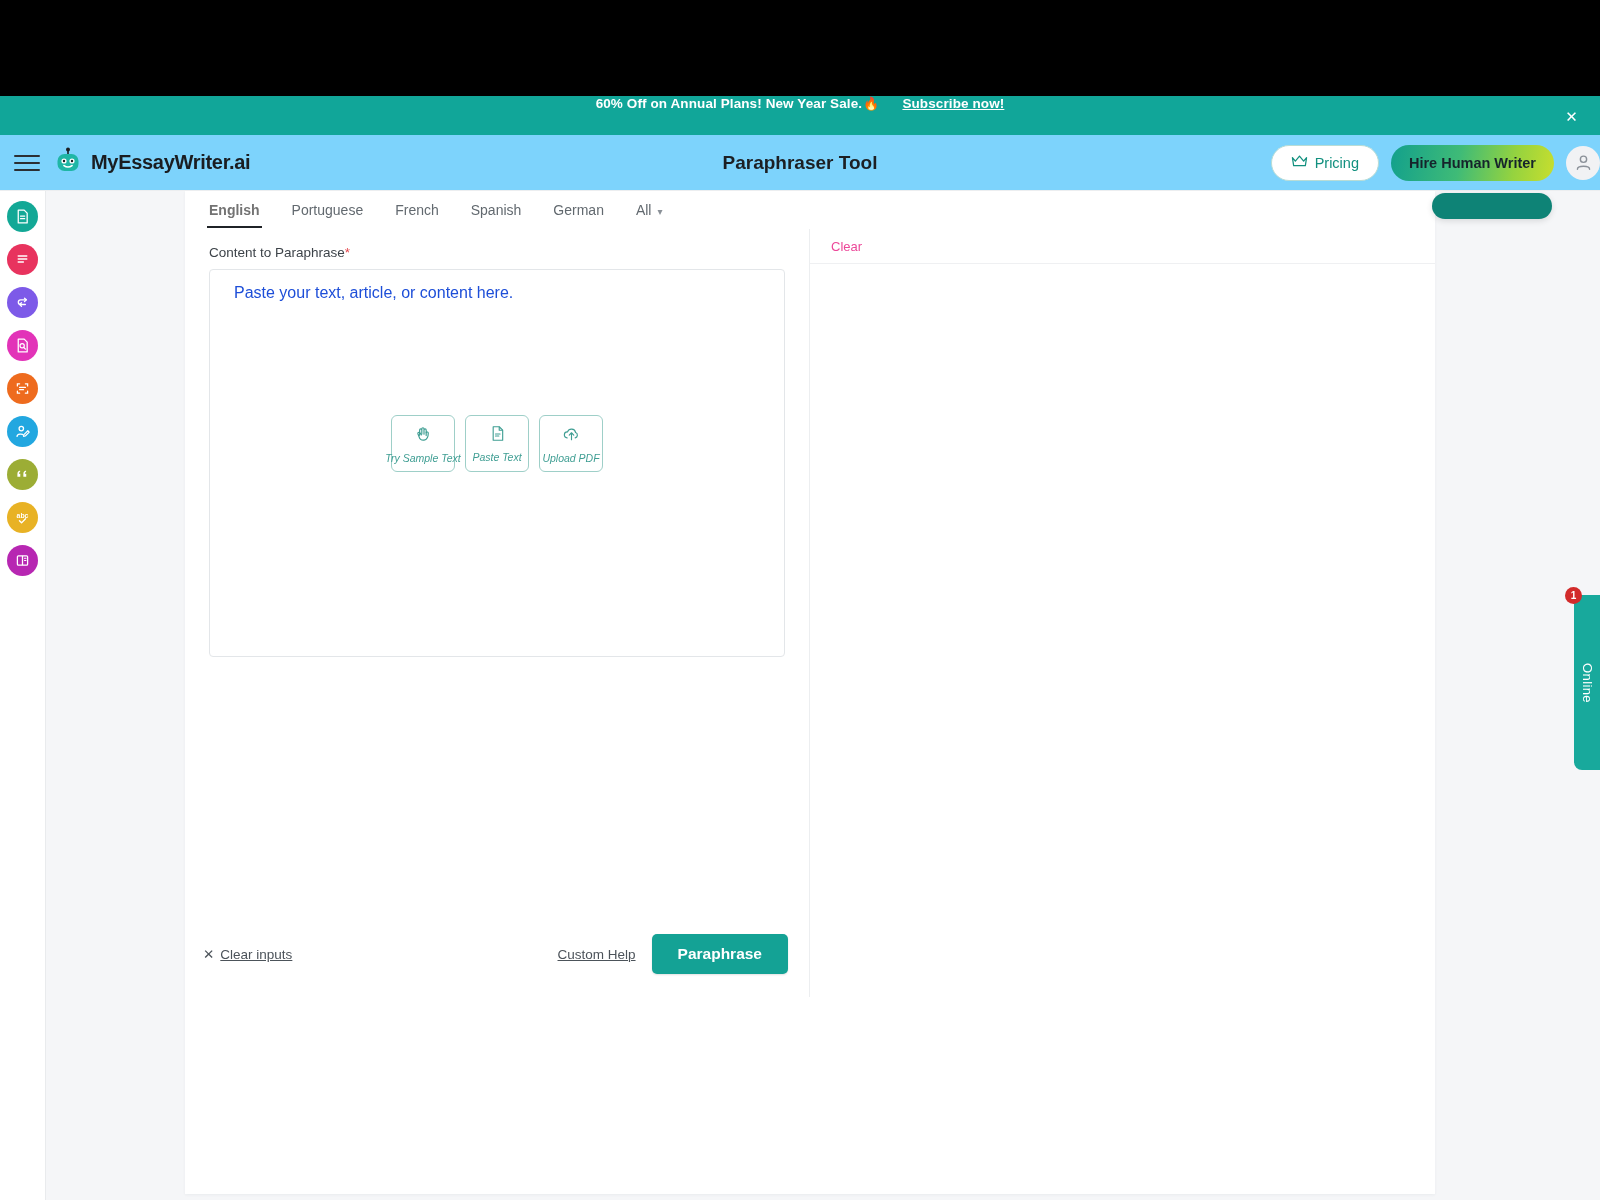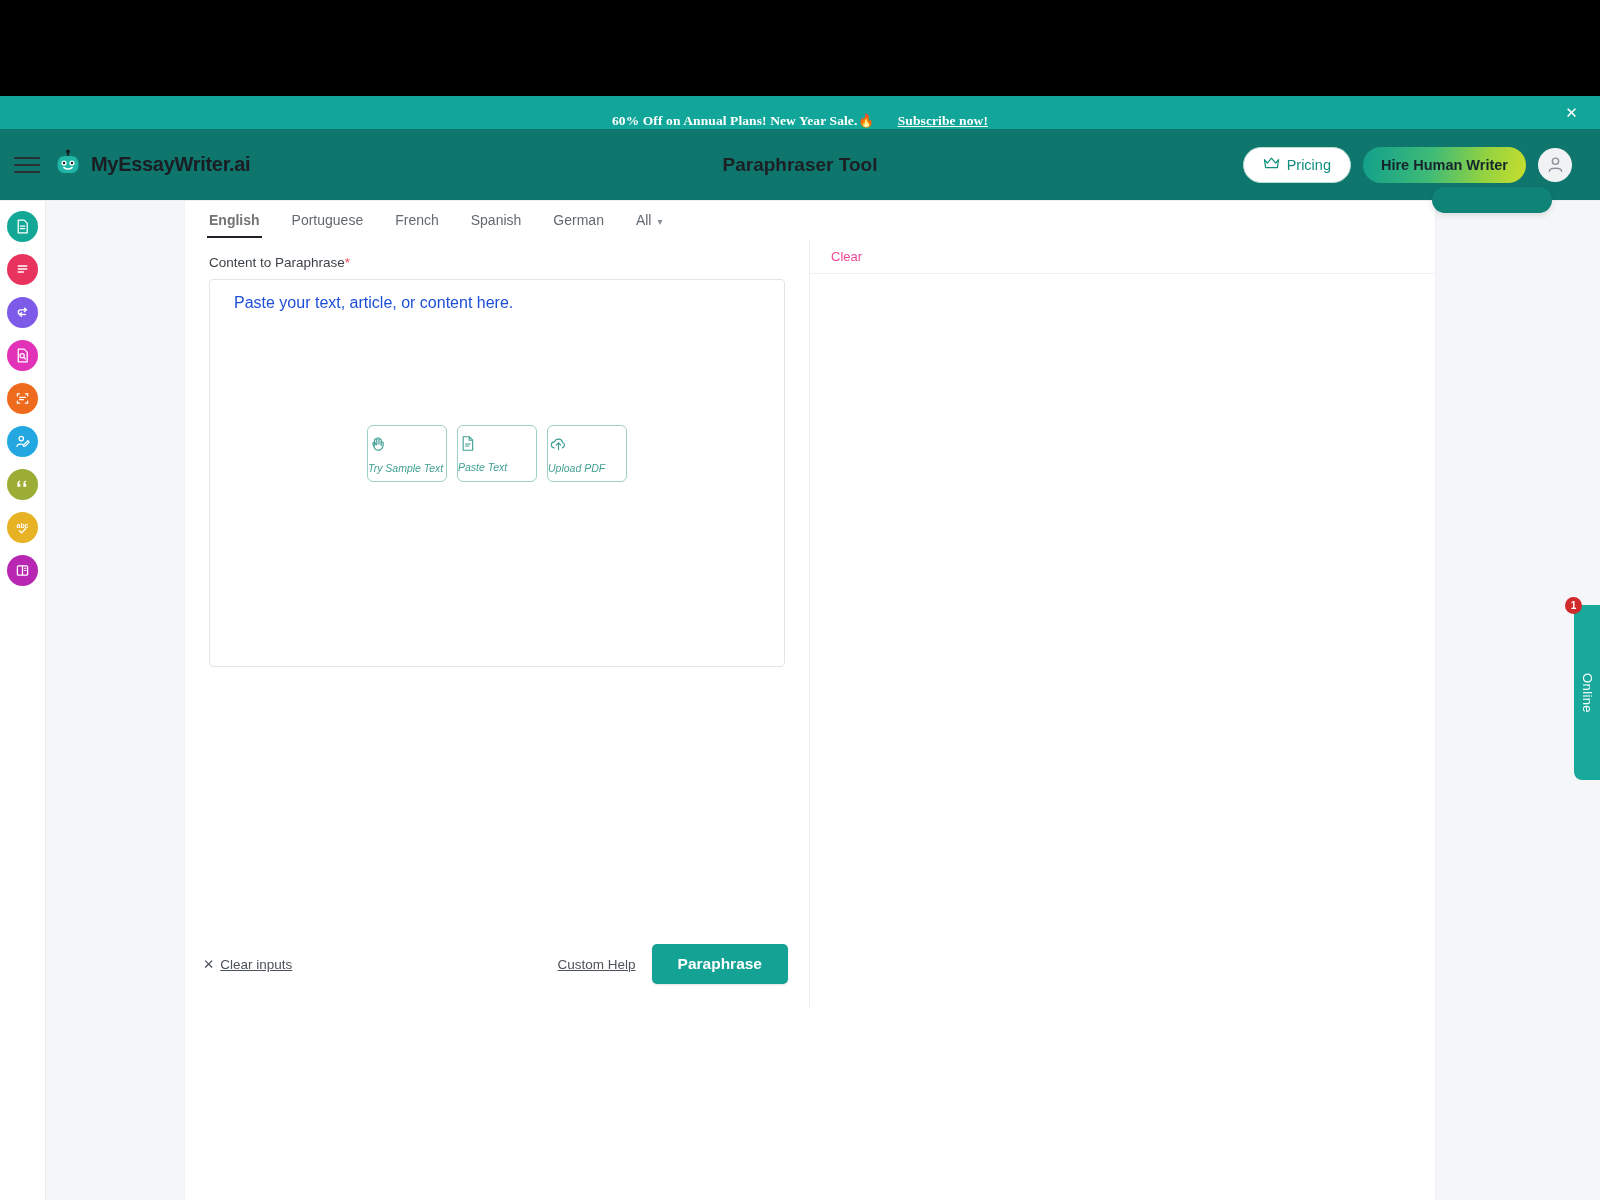--- a/index.html
+++ b/index.html
@@ -17,45 +17,44 @@
   .viewport {
     position: absolute; left: 0; top: 96px;
     width: 1600px; height: 1104px;
     background: #ffffff;
     overflow: hidden;
   }
 
   
   .promo {
     position: relative;
-    height: 33px;
+    height: 39px;
     background: #11a699;
-    display: flex; align-items: flex-end; justify-content: center;
+    display: flex; align-items: flex-start; justify-content: center;
     color: #ffffff;
     font-size: 13.5px; font-weight: bold;
     letter-spacing: 0.1px;
-    font-family: Liberation Serif, serif;
   }
   .promo .promo-text { white-space: nowrap; }
   .promo .fire { margin: 0 2px 0 1px; font-size: 13px; }
   .promo .promo-link {
     color: #fff; text-decoration: underline; font-weight: bold;
     cursor: pointer; margin-left: 21px;
   }
   .promo .promo-close {
     position: absolute; right: 22px; top: 50%; transform: translateY(-50%);
     color: #fff; font-size: 15px; line-height: 1; cursor: pointer;
     font-weight: 300;
   }
 
   
   .header {
     position: relative;
-    height: 72px;
-    background: #0f766e;
+    height: 56px;
+    background: #7dd3fc;
     border-bottom: 1px solid #eceef0;
     display: flex; align-items: center;
     z-index: 6;
   }
   .hamburger {
     width: 26px; height: 20px; margin-left: 14px; margin-right: 12px;
     display: flex; flex-direction: column; justify-content: space-between;
     cursor: pointer; padding: 2px 0;
   }
   .hamburger span { display: block; height: 2px; background: #2b2f33; border-radius: 2px; }
@@ -64,21 +63,21 @@
     font-size: 20px; font-weight: bold; color: #1a1d21; letter-spacing: -0.3px;
   }
   .header-title {
     position: absolute; left: 0; right: 0; top: 50%;
     transform: translateY(-50%);
     text-align: center; font-size: 19px; font-weight: bold; color: #1c1f23;
     pointer-events: none;
   }
   .header-right {
     margin-left: auto; display: flex; align-items: center; gap: 12px;
-    padding-right: 28px; z-index: 3;
+    padding-right: 0; z-index: 3;
   }
   .btn-pricing {
     display: flex; align-items: center; gap: 7px;
     height: 36px; padding: 0 19px;
     border: 1px solid #b9dcd5; border-radius: 18px;
     background: #fff; color: #12907f; font-size: 14.5px;
     cursor: pointer; white-space: nowrap;
   }
   .btn-hire {
     height: 36px; padding: 0 18px; border: none; border-radius: 18px;
@@ -179,23 +178,23 @@
   }
   .editor-placeholder {
     position: absolute; left: 24px; top: 14px;
     font-size: 16px; color: #1d4ed8;
   }
   .quick-actions {
     position: absolute; left: 0; right: 0; top: 145px;
     display: flex; justify-content: center; gap: 10px;
   }
   .qa-btn {
-    width: 80px; height: 57px; border: 1px solid #9ecfc8; border-radius: 6px;
+    width: 64px; height: 57px; border: 1px solid #9ecfc8; border-radius: 6px;
     background: #fff; cursor: pointer;
-    display: flex; flex-direction: column; align-items: flex-start; justify-content: center;
+    display: flex; flex-direction: column; align-items: center; justify-content: center;
     gap: 4px; color: #3f9e93;
   }
   .qa-btn .qa-label { font-size: 10.5px; font-style: italic; white-space: nowrap; }
 
   
   .right-head {
     height: 35px; border-bottom: 1px solid #eff0f2;
     display: flex; align-items: center; padding-left: 21px;
   }
   .clear-link { font-size: 13px; color: #ec4899; cursor: pointer; }

